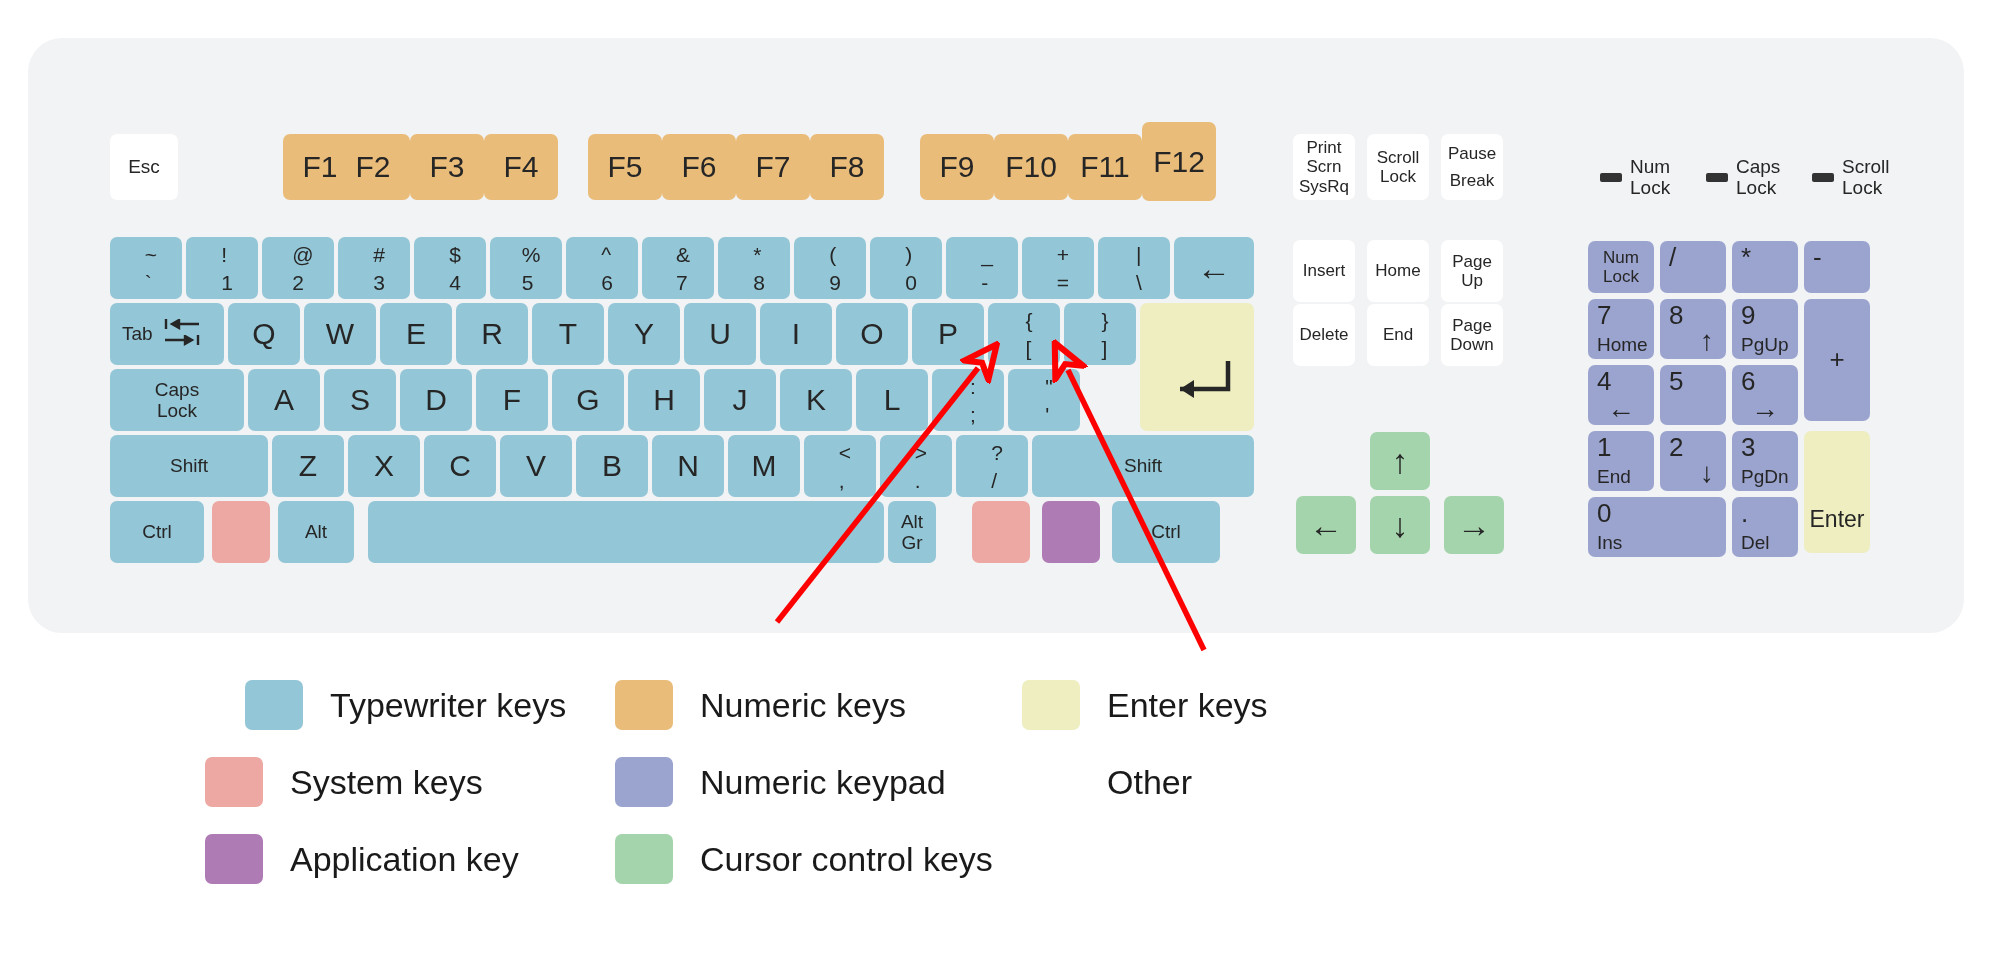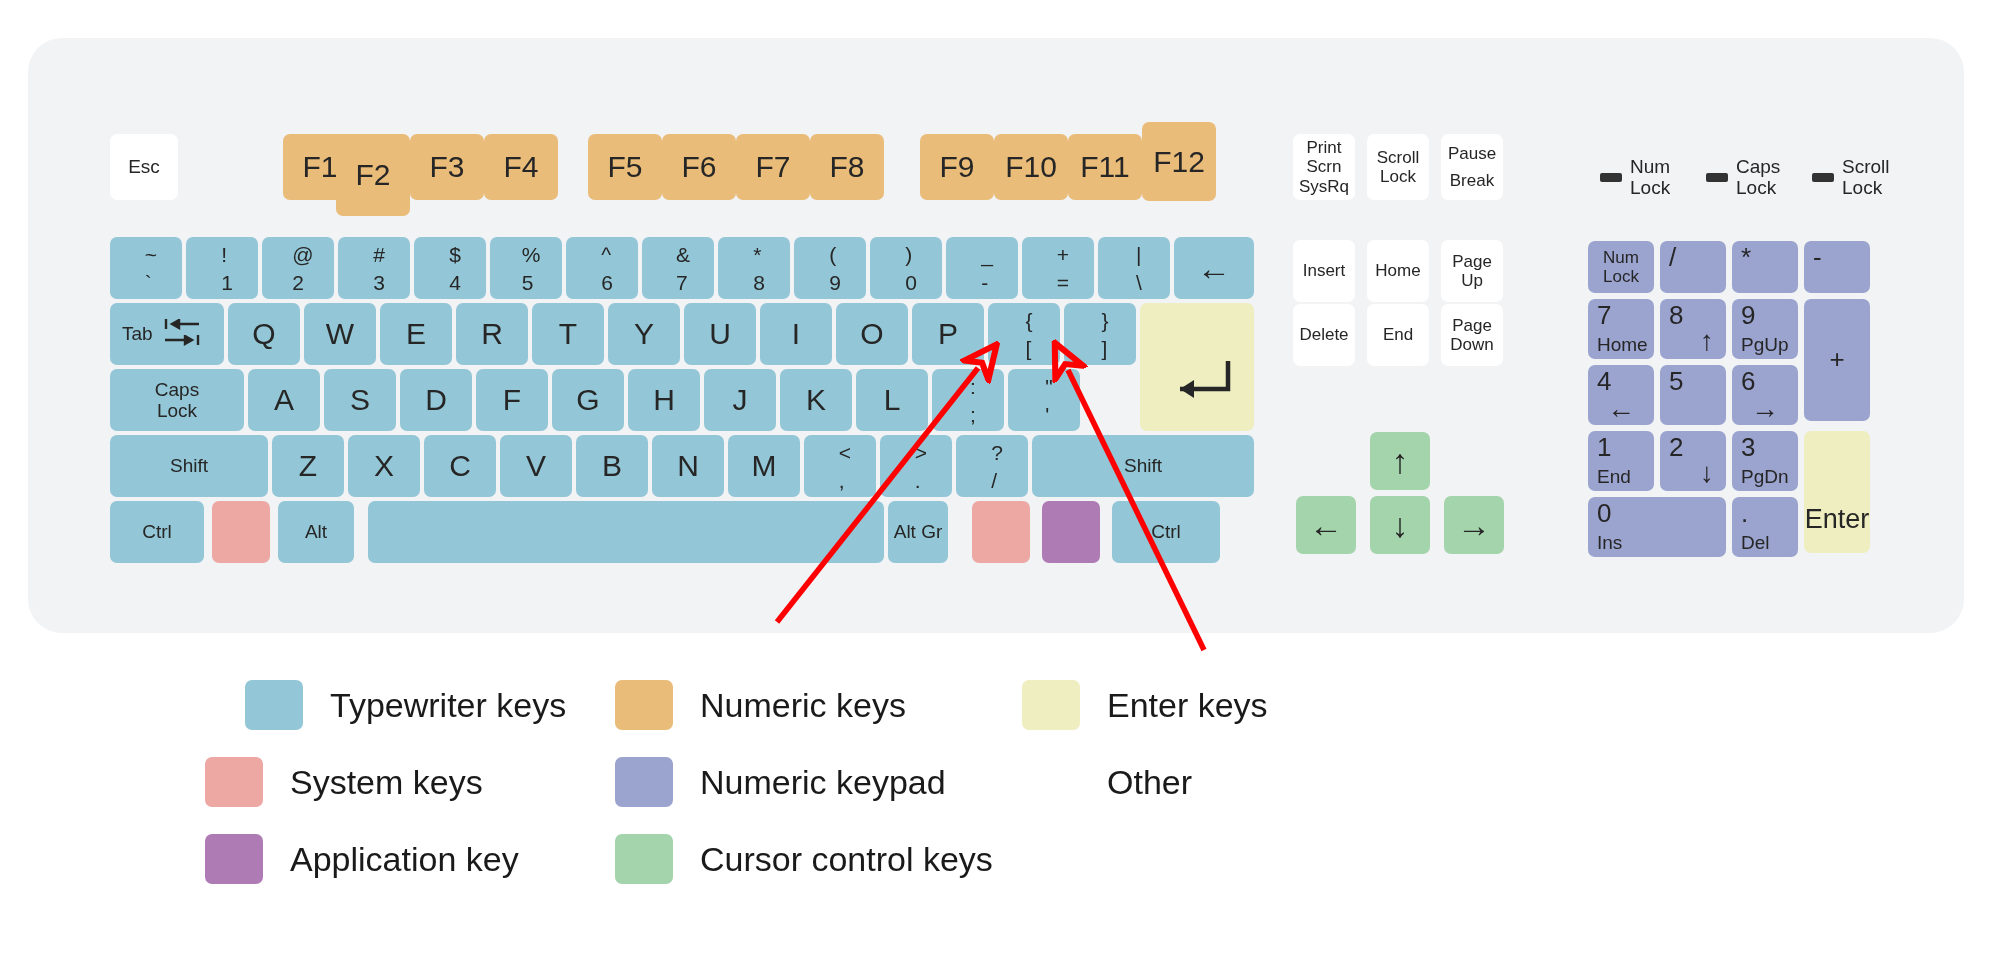--- a/index.html
+++ b/index.html
@@ -103,21 +103,21 @@
 </head>
 <body>
 
 <div id="root">
 
   <div id="bezel"></div>
 
   <div class="key c-other small" style="left:110px;top:134px;width:68px;height:66px;">Esc</div>
 
   <div class="key c-func big" style="left:262px;top:134px;width:74px;height:66px;margin-left:21px;">F1</div>
-  <div class="key c-func big" style="left:336px;top:134px;width:74px;height:82px;">F2</div>
+  <div class="key c-func big" style="left:336px;top:134px;width:74px;height:66px;">F2</div>
   <div class="key c-func big" style="left:410px;top:134px;width:74px;height:66px;">F3</div>
   <div class="key c-func big" style="left:484px;top:134px;width:74px;height:66px;">F4</div>
 
   <div class="key c-func big" style="left:588px;top:134px;width:74px;height:66px;">F5</div>
   <div class="key c-func big" style="left:662px;top:134px;width:74px;height:66px;">F6</div>
   <div class="key c-func big" style="left:736px;top:134px;width:74px;height:66px;">F7</div>
   <div class="key c-func big" style="left:810px;top:134px;width:74px;height:66px;">F8</div>
 
   <div class="key c-func big" style="left:920px;top:134px;width:74px;height:66px;">F9</div>
   <div class="key c-func big" style="left:994px;top:134px;width:74px;height:66px;">F10</div>
@@ -308,21 +308,21 @@
         <span class="u">?</span>
         <span class="l">/</span>
       </span>
   </div>
   <div class="key c-type small" style="left:1032px;top:435px;width:222px;height:62px;">Shift</div>
 
   <div class="key c-type small" style="left:110px;top:501px;width:94px;height:62px;">Ctrl</div>
   <div class="key c-sys" style="left:212px;top:501px;width:58px;height:62px;"></div>
   <div class="key c-type small" style="left:278px;top:501px;width:76px;height:62px;">Alt</div>
   <div class="key c-type" style="left:368px;top:501px;width:516px;height:62px;"></div>
-  <div class="key c-type small" style="left:888px;top:501px;width:60px;height:62px;">Alt Gr</div>
+  <div class="key c-type small" style="left:888px;top:501px;width:48px;height:62px;">Alt Gr</div>
   <div class="key c-sys" style="left:972px;top:501px;width:58px;height:62px;"></div>
   <div class="key c-app" style="left:1042px;top:501px;width:58px;height:62px;"></div>
   <div class="key c-type small" style="left:1112px;top:501px;width:108px;height:62px;">Ctrl</div>
 
   <div class="key c-other tiny" style="left:1293px;top:134px;width:62px;height:66px;">
     <span class="stack">
       <span>Print</span>
       <span>Scrn</span>
       <span>SysRq</span>
     </span>
@@ -466,21 +466,21 @@
         <span class="arr">↓</span>
       </span>
   </div>
   <div class="key c-num" style="left:1732px;top:431px;width:66px;height:60px;">
     <span class="npk" style="width:100%;height:100%;">
         <span class="n">3</span>
         <span class="s">PgDn</span>
       </span>
   </div>
   <div class="key c-enter" style="left:1804px;top:431px;width:66px;height:122px;">
-    <span style="font-size:27px;margin-top:55px;text-align:right;">Enter</span>
+    <span style="font-size:23px;margin-top:55px;text-align:right;">Enter</span>
   </div>
 
   <div class="key c-num" style="left:1588px;top:497px;width:138px;height:60px;">
     <span class="npk" style="width:100%;height:100%;">
         <span class="n">0</span>
         <span class="s">Ins</span>
       </span>
   </div>
   <div class="key c-num" style="left:1732px;top:497px;width:66px;height:60px;">
     <span class="npk" style="width:100%;height:100%;">

